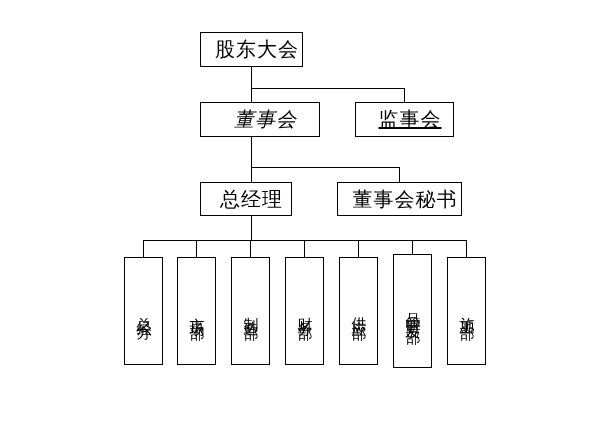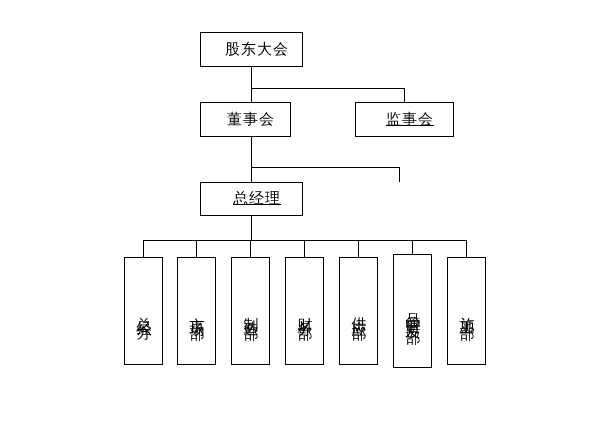--- a/index.html
+++ b/index.html
@@ -28,21 +28,21 @@
     color: #000000;
     z-index: 2;
   }
   .node .label {
     display: block;
     text-align: center;
     line-height: 1.05;
   }
   
   .node.h {
-    font-size: 15px;
+    font-size: 20px;
     letter-spacing: 1px;
     padding-left: 11px;
   }
   
   .node.v {
     font-size: 15px;
     align-items: center;
   }
   .node.v .label {
     writing-mode: vertical-rl;
@@ -68,40 +68,43 @@
   </div>
 
   <div class="line v-line" style="left:251px; top:67px; height:21px;"></div>
 
   <div class="line h-line" style="left:251px; top:88px; width:154px;"></div>
 
   <div class="line v-line" style="left:251px; top:88px; height:14px;"></div>
 
   <div class="line v-line" style="left:404px; top:88px; height:14px;"></div>
 
-  <div class="node h" style="left:200px; top:102px; width:91px; height:35px;">
+  <div class="node h" style="left:200px; top:102px; width:120px; height:35px;font-style:italic;">
     <span class="label">董事会</span>
   </div>
 
   <div class="node h" style="left:355px; top:102px; width:99px; height:35px;text-decoration:underline;">
     <span class="label">监事会</span>
   </div>
 
   <div class="line v-line" style="left:251px; top:137px; height:31px;"></div>
 
   <div class="line h-line" style="left:251px; top:167px; width:149px;"></div>
 
   <div class="line v-line" style="left:251px; top:167px; height:15px;"></div>
 
   <div class="line v-line" style="left:399px; top:167px; height:15px;"></div>
 
-  <div class="node h" style="left:200px; top:182px; width:103px; height:34px;text-decoration:underline;">
+  <div class="node h" style="left:200px; top:182px; width:92px; height:34px;">
     <span class="label">总经理</span>
   </div>
 
+  <div class="node h" style="left:337px; top:182px; width:125px; height:34px;">
+    <span class="label">董事会秘书</span>
+  </div>
 
   <div class="line v-line" style="left:251px; top:216px; height:25px;"></div>
 
   <div class="line h-line" style="left:143px; top:240px; width:324px;"></div>
 
   <div class="line v-line" style="left:143px; top:240px; height:17px;"></div>
   <div class="line v-line" style="left:196px; top:240px; height:17px;"></div>
   <div class="line v-line" style="left:250px; top:240px; height:17px;"></div>
   <div class="line v-line" style="left:304px; top:240px; height:17px;"></div>
   <div class="line v-line" style="left:358px; top:240px; height:17px;"></div>

